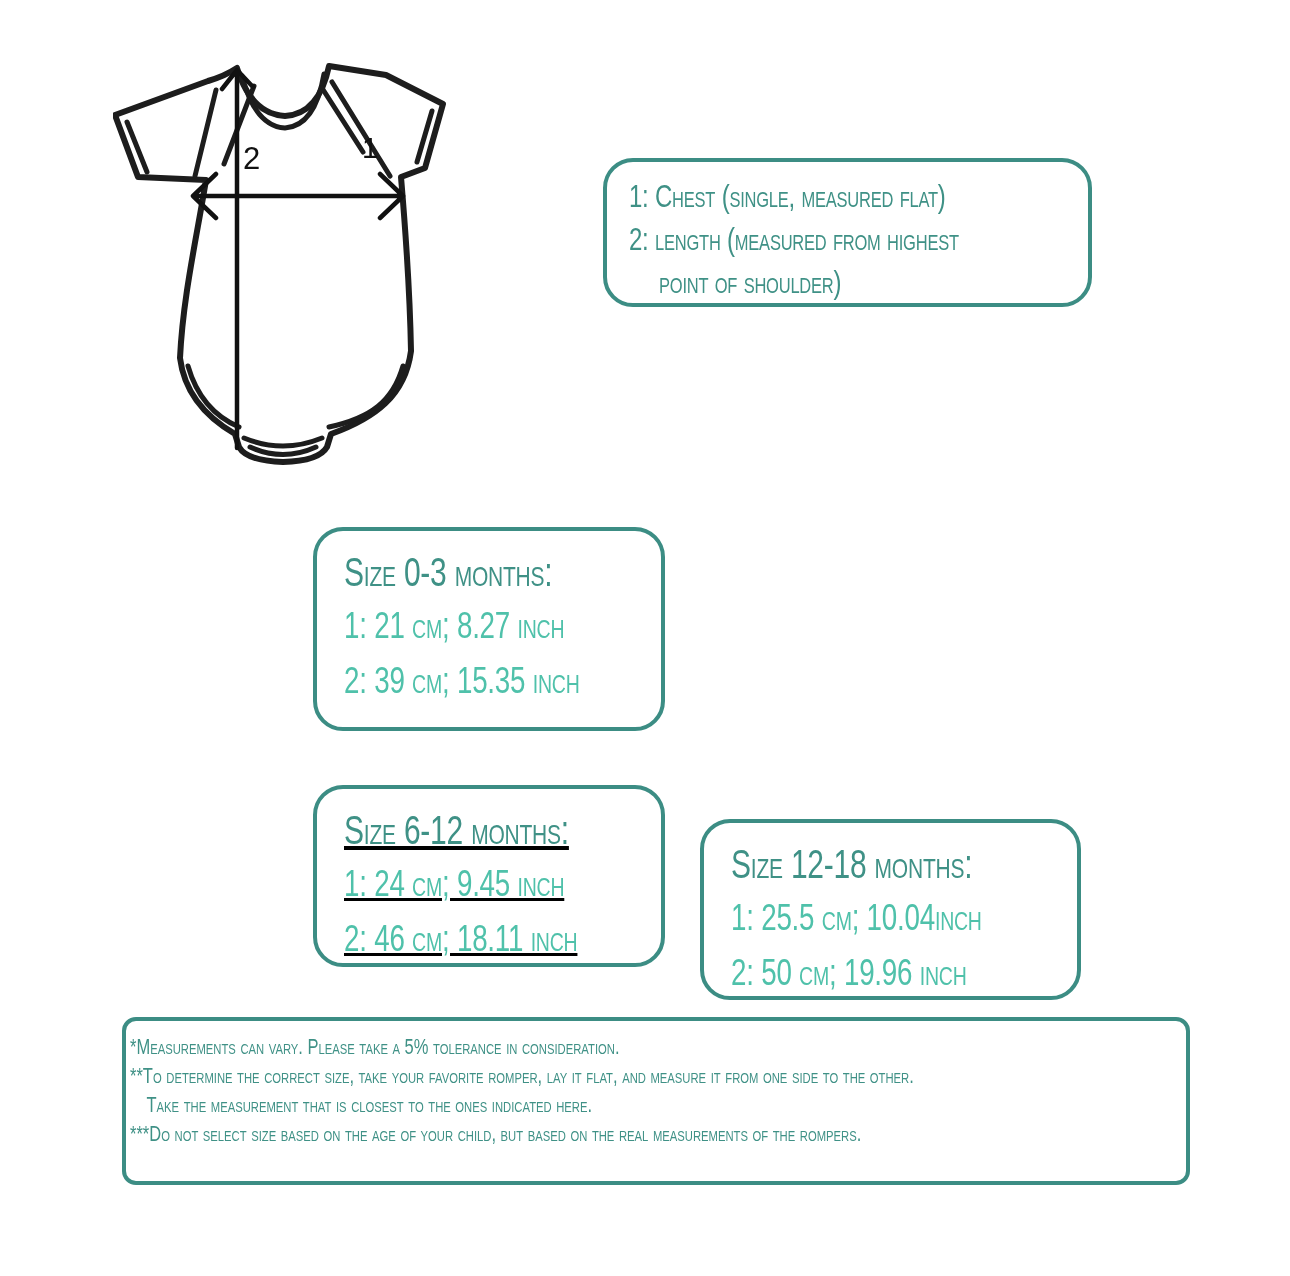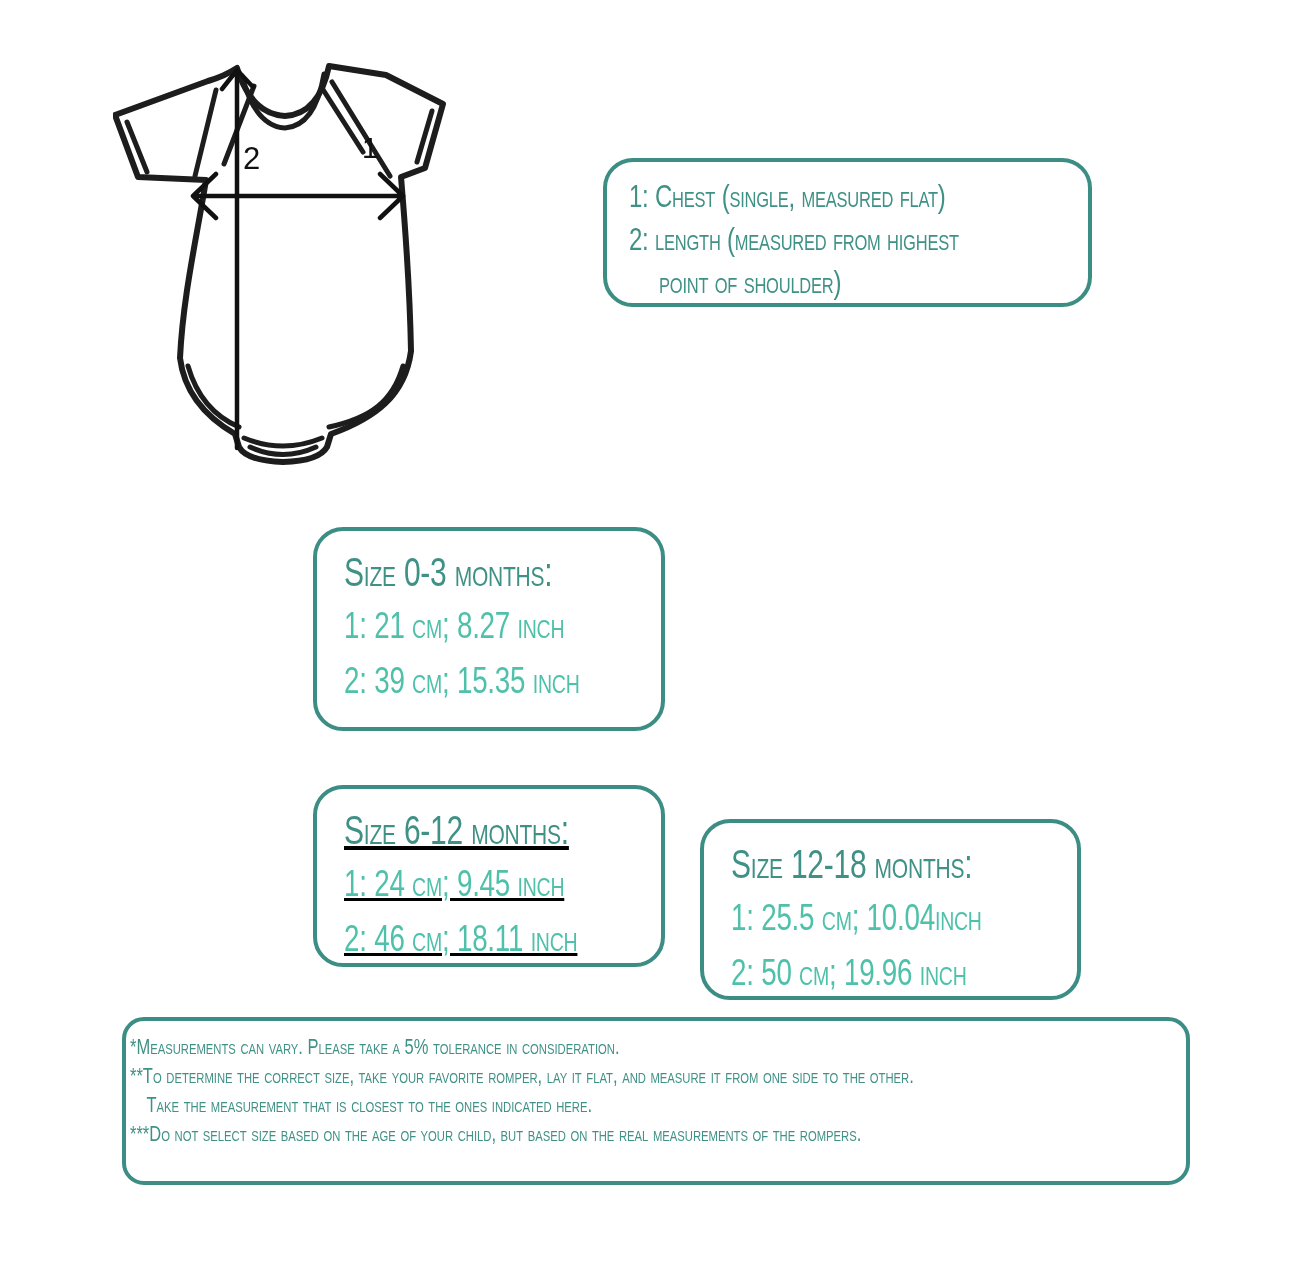--- a/index.html
+++ b/index.html
@@ -22,21 +22,21 @@
   .indent-legend{padding-left:40px;}
   
   .sizebox{padding:15px 0 0 27px;}
   .sb-a{left:313px;top:527px;width:352px;height:204px;}
   .sb-b{left:700px;top:525px;width:357px;height:182px;}
   .sb-c{left:313px;top:785px;width:352px;height:182px;text-decoration:underline;}
   .sb-d{left:700px;top:785px;width:381px;height:181px;margin-top:34px;}
   .size-title{font-size:40px;line-height:52px;color:#3F9186;}
   .size-val{font-size:37px;line-height:55px;color:#4FC1AA;}
   
-  .notes{left:122px;top:1017px;width:1068px;height:168px;border-radius:22px;padding:11px 0 0 4px;}
+  .notes{left:122px;top:1017px;width:1068px;height:168px;border-radius:14px;padding:11px 0 0 4px;}
   .notes .tline{font-size:22px;line-height:29px;color:#3F9186;letter-spacing:0;}
   .indent-note{padding-left:22px;}
   
   .diagram{position:absolute;left:113px;top:56px;width:340px;height:412px;}
 </style>
 </head>
 <body>
 
 <div class="stage">
 

